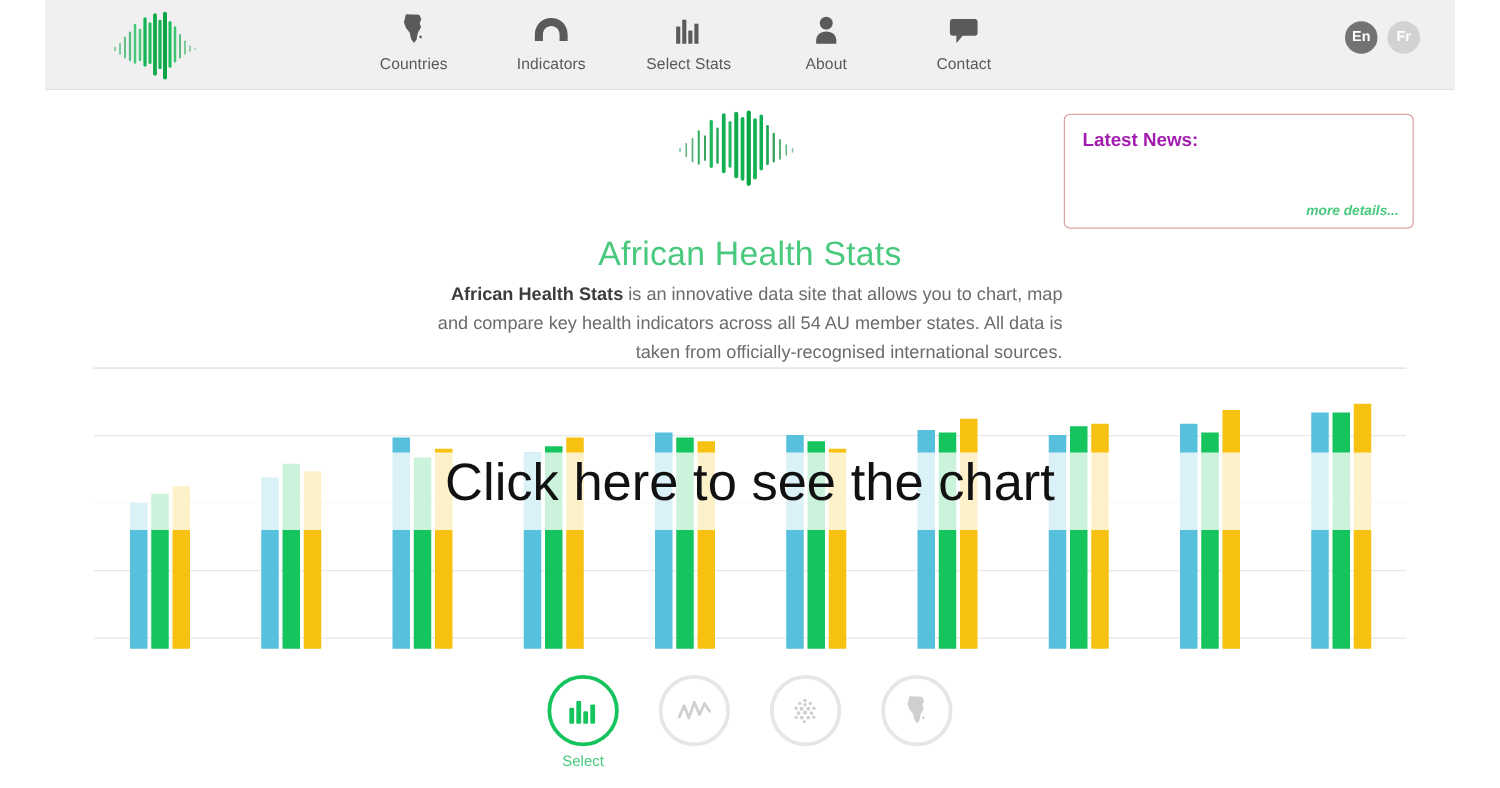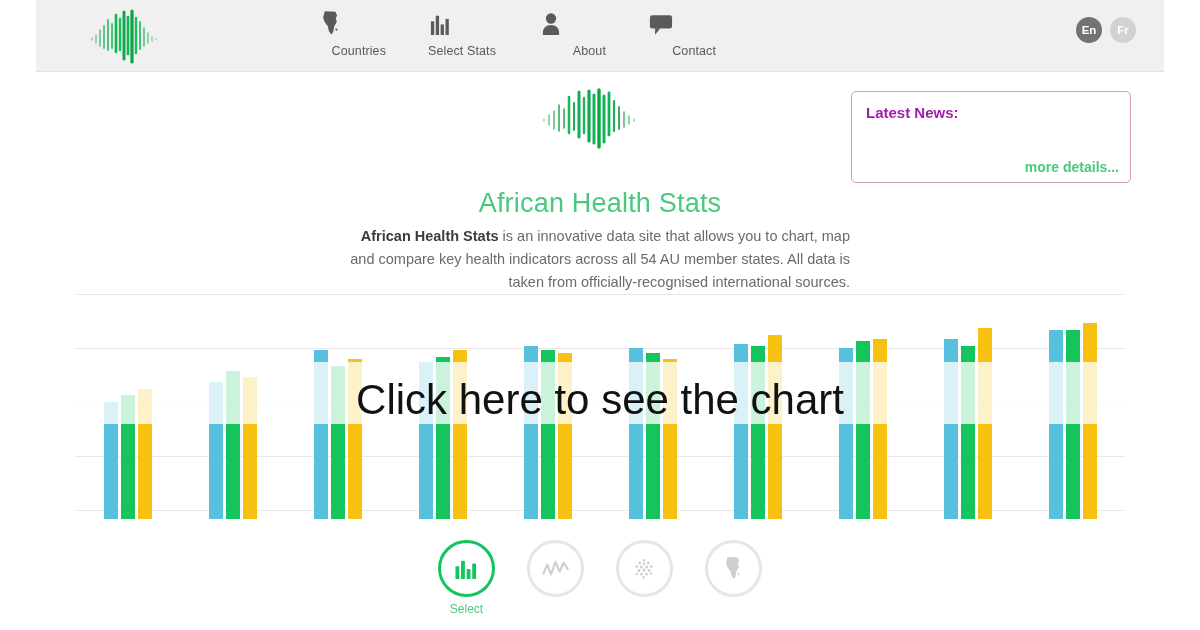--- a/index.html
+++ b/index.html
@@ -25,21 +25,21 @@
   }
   .nav {
     position: absolute; left: 240px; top: 0;
     height: 72px;
     display: flex;
     align-items: flex-start;
   }
   .nav-item {
     width: 110px;
     padding-top: 9px;
-    text-align: right;
+    text-align: center;
     cursor: pointer;
     text-decoration: none;
   }
   .nav-icon {
     height: 30px;
     display: flex;
     align-items: center;
     justify-content: center;
     color: #5a5a5a;
   }
@@ -94,22 +94,23 @@
   }
   .news-title {
     font-size: 15px; font-weight: bold; color: #a21caf;
   }
   .news-body {
     margin-top: 16px;
     font-size: 12.5px; color: #6b6b6b;
   }
   .news-more {
     position: absolute; right: 11px; bottom: 7px;
-    font-size: 14px; font-weight: bold; color: #49c97d;
+    font-size: 11px; font-weight: bold; color: #49c97d;
     cursor: pointer;
+    font-style: italic;
   }
 
   
   .divider {
     position: absolute; left: 75px; top: 294px;
     width: 1050px; height: 1px;
     background: #e4e4e4;
   }
 
   
@@ -139,21 +140,21 @@
   }
   .bar { width: 14px; }
   .bar.s0 { background: #57c1dd; }
   .bar.s1 { background: #16c45e; }
   .bar.s2 { background: #f6c111; }
 
   .chart-overlay {
     position: absolute; left: 0; top: 68px;
     width: 100%; height: 62px;
     background: rgba(255,255,255,0.78);
-    display: flex; align-items: flex-end; justify-content: center;
+    display: flex; align-items: flex-start; justify-content: center;
   }
   .chart-overlay-text {
     font-size: 42px; color: #111111;
     font-family: "Liberation Sans", sans-serif;
     white-space: nowrap;
   }
 
   
   .types {
     position: absolute; left: 0; top: 540px; width: 1200px;
@@ -216,20 +217,29 @@
     <a class="nav-item">
       <span class="nav-icon">
         <svg viewBox="0 0 24 30" width="22" height="28" fill="currentColor" aria-hidden="true">
           <path d="M5.2 1.2 L16.8 1.6 L18.6 5.4 L17.2 9.2 L18.4 12.6 L15.6 17.4 L14.4 23.6 L12.2 26.4 L9.6 22.6 L8.4 17.2 L5.2 13.2 L3.4 8.2 Z"></path>
           <path d="M17.2 19.6 L19.2 20.4 L18.4 22.6 L16.8 21.6 Z"></path>
         </svg>
       </span>
       <span class="nav-label">Countries</span>
     </a>
 
+    <a class="nav-item">
+      <span class="nav-icon">
+        <svg viewBox="0 0 32 24" width="28" height="22" fill="currentColor" aria-hidden="true">
+          <path d="M16 1 C7.2 1 1 7.6 1 16.4 L1 22 L8.4 22 L8.4 16.4 C8.4 11.6 11.6 8.4 16 8.4 C20.4 8.4 23.6 11.6 23.6 16.4 L23.6 22 L31 22 L31 16.4 C31 7.6 24.8 1 16 1 Z"></path>
+          <path d="M15 9 L17 9 L17 22 L15 22 Z" fill="#f0f0f0"></path>
+        </svg>
+      </span>
+      <span class="nav-label">Indicators</span>
+    </a>
 
     <a class="nav-item">
       <span class="nav-icon">
         <svg viewBox="0 0 24 26" width="22" height="24" fill="currentColor" aria-hidden="true">
           <rect x="1" y="10" width="3.6" height="15"></rect>
           <rect x="6.3" y="4" width="3.6" height="21"></rect>
           <rect x="11.6" y="13.5" width="3.6" height="11.5"></rect>
           <rect x="16.9" y="7.5" width="3.6" height="17.5"></rect>
         </svg>
       </span>

